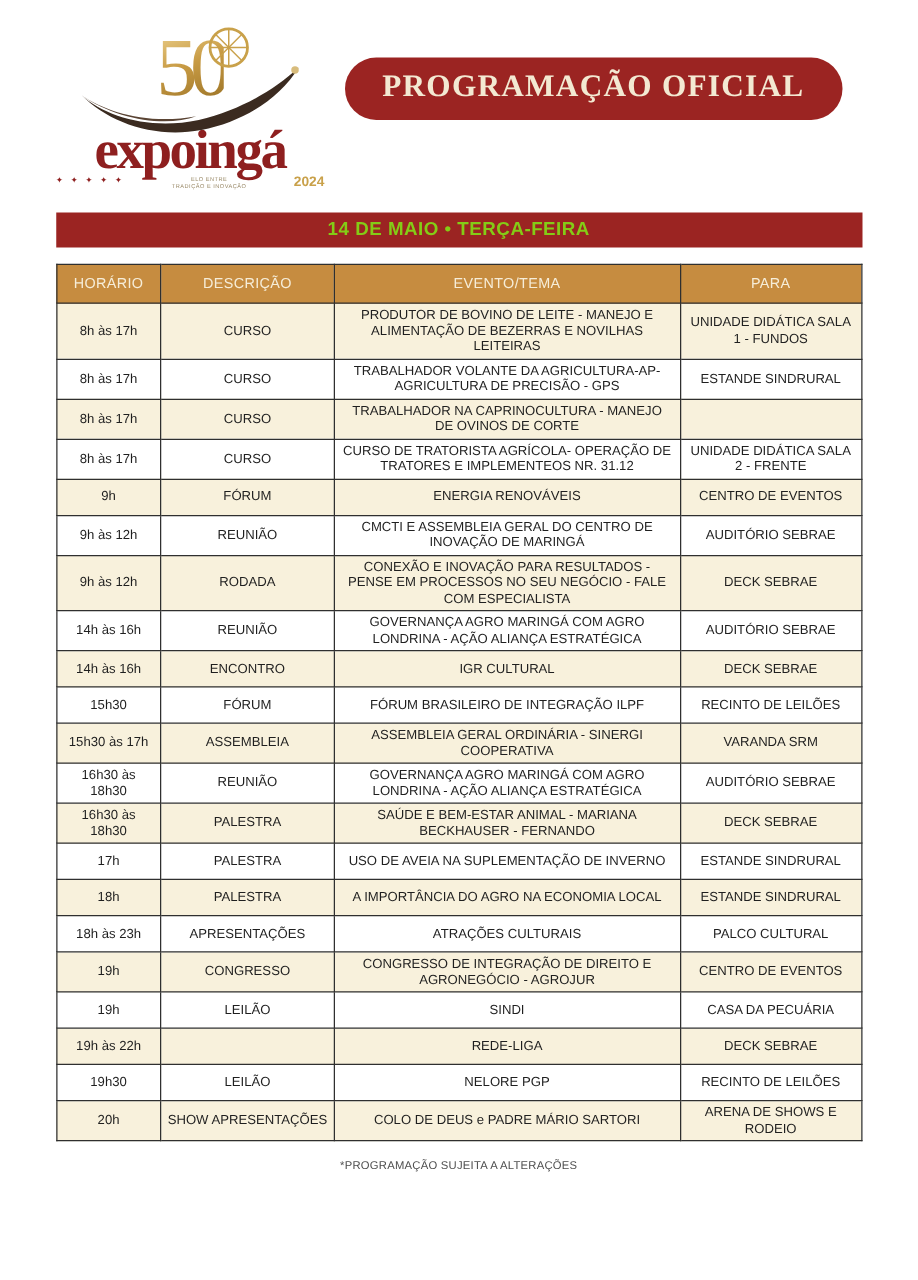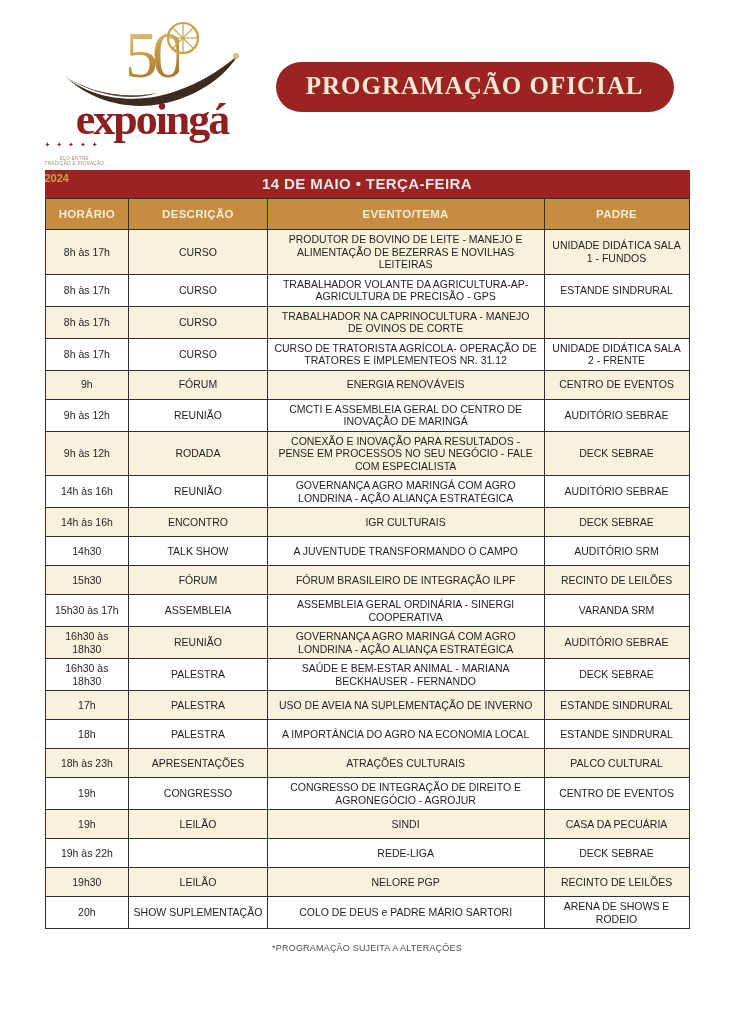--- a/index.html
+++ b/index.html
@@ -25,46 +25,46 @@
     -webkit-background-clip:text; background-clip:text; color:transparent;
     display:inline-block;
     text-align:right;
   }
   .horn-svg{position:absolute; left:-14px; top:30px; pointer-events:none;}
   .wheel-svg{position:absolute; left:84px; top:-2px; pointer-events:none;}
   .brand{
     font-family:"Liberation Serif", serif; font-weight:bold; font-size:44px; line-height:40px;
     color:var(--logo-red); letter-spacing:-2px; margin-top:2px;
   }
-  .logo-footer{display:flex; align-items:flex-start; justify-content:space-between; gap:7px; margin-top:1px;flex-direction:column;}
+  .logo-footer{display:flex; align-items:flex-start; justify-content:space-between; gap:7px; margin-top:1px;}
   .ornaments{color:var(--logo-red); font-size:7px; letter-spacing:2px; line-height:8px;}
   .tagline{font-size:4.5px; line-height:5px; color:#9B8B6A; text-align:center; letter-spacing:.4px;}
   .logo-year{font-size:11px; font-weight:bold; color:var(--gold); line-height:10px;}
 
   .badge{
-    margin-top:44px; margin-right:16px;
+    margin-top:28px; margin-right:16px;
     background:var(--dark-red); color:#F3E9D2;
     border-radius:28px; padding:10px 30px 12px 30px;
     font-family:"Liberation Serif", serif; font-weight:bold; font-size:25px; letter-spacing:1px;
     white-space:nowrap;
   }
 
   
   .banner{
-    background:var(--dark-red); color:#e5e5e5; text-align:center;
+    background:var(--dark-red); color:#84cc16; text-align:center;
     font-weight:bold; font-size:15px; letter-spacing:.4px;
-    padding:5px 0 6px 0; 
+    padding:5px 0 6px 0; margin-bottom:13px;
   }
 
   
   table{width:100%; border-collapse:collapse; table-layout:fixed;}
   th,td{border:1px solid var(--border);}
   thead th{
     background:var(--tan); color:var(--tan-text);
-    font-size:11.5px; font-weight:bold; letter-spacing:.3px;
+    font-size:11.5px; font-weight:normal; letter-spacing:.3px;
     padding:9px 2px;
   }
   col.c-hora{width:13%;} col.c-desc{width:21.5%;} col.c-evt{width:43%;} col.c-loc{width:22.5%;}
   tbody td{font-size:10.5px; line-height:12.5px; padding:3px 6px; vertical-align:middle;}
   tbody tr{height:29px;}
   tbody tr:nth-child(odd){background:var(--cream-row);}
   tbody tr:nth-child(even){background:#FFFFFF;}
   td.t-hora, td.t-desc, td.t-loc{text-align:center; padding:3px 4px;}
   td.t-evt{text-align:center;}
 
@@ -115,21 +115,21 @@
         <col class="c-hora">
         <col class="c-desc">
         <col class="c-evt">
         <col class="c-loc">
       </colgroup>
     <thead>
       <tr>
         <th>HORÁRIO</th>
         <th>DESCRIÇÃO</th>
         <th>EVENTO/TEMA</th>
-        <th>PADRE</th>
+        <th>PARA</th>
       </tr>
     </thead>
     <tbody>
     <tr>
       <td class="t-hora">8h às 17h</td>
       <td class="t-desc">CURSO</td>
       <td class="t-evt">PRODUTOR DE BOVINO DE LEITE - MANEJO E ALIMENTAÇÃO DE BEZERRAS E NOVILHAS LEITEIRAS</td>
       <td class="t-loc">UNIDADE DIDÁTICA SALA 1 - FUNDOS</td>
     </tr>
 
@@ -179,30 +179,24 @@
     <tr>
       <td class="t-hora">14h às 16h</td>
       <td class="t-desc">REUNIÃO</td>
       <td class="t-evt">GOVERNANÇA AGRO MARINGÁ COM AGRO LONDRINA - AÇÃO ALIANÇA ESTRATÉGICA</td>
       <td class="t-loc">AUDITÓRIO SEBRAE</td>
     </tr>
 
     <tr>
       <td class="t-hora">14h às 16h</td>
       <td class="t-desc">ENCONTRO</td>
-      <td class="t-evt">IGR CULTURAIS</td>
-      <td class="t-loc">DECK SEBRAE</td>
-    </tr>
-
-    <tr>
-      <td class="t-hora">14h30</td>
-      <td class="t-desc">TALK SHOW</td>
-      <td class="t-evt">A JUVENTUDE TRANSFORMANDO O CAMPO</td>
-      <td class="t-loc">AUDITÓRIO SRM</td>
-    </tr>
+      <td class="t-evt">IGR CULTURAL</td>
+      <td class="t-loc">DECK SEBRAE</td>
+    </tr>
+
 
     <tr>
       <td class="t-hora">15h30</td>
       <td class="t-desc">FÓRUM</td>
       <td class="t-evt">FÓRUM BRASILEIRO DE INTEGRAÇÃO ILPF</td>
       <td class="t-loc">RECINTO DE LEILÕES</td>
     </tr>
 
     <tr>
       <td class="t-hora">15h30 às 17h</td>
@@ -269,21 +263,21 @@
 
     <tr>
       <td class="t-hora">19h30</td>
       <td class="t-desc">LEILÃO</td>
       <td class="t-evt">NELORE PGP</td>
       <td class="t-loc">RECINTO DE LEILÕES</td>
     </tr>
 
     <tr>
       <td class="t-hora">20h</td>
-      <td class="t-desc">SHOW SUPLEMENTAÇÃO</td>
+      <td class="t-desc">SHOW APRESENTAÇÕES</td>
       <td class="t-evt">COLO DE DEUS e PADRE MÁRIO SARTORI</td>
       <td class="t-loc">ARENA DE SHOWS E RODEIO</td>
     </tr>
   </tbody>
   </table>
 
   <div class="footnote">*PROGRAMAÇÃO SUJEITA A ALTERAÇÕES</div>
 
 </div>
 

